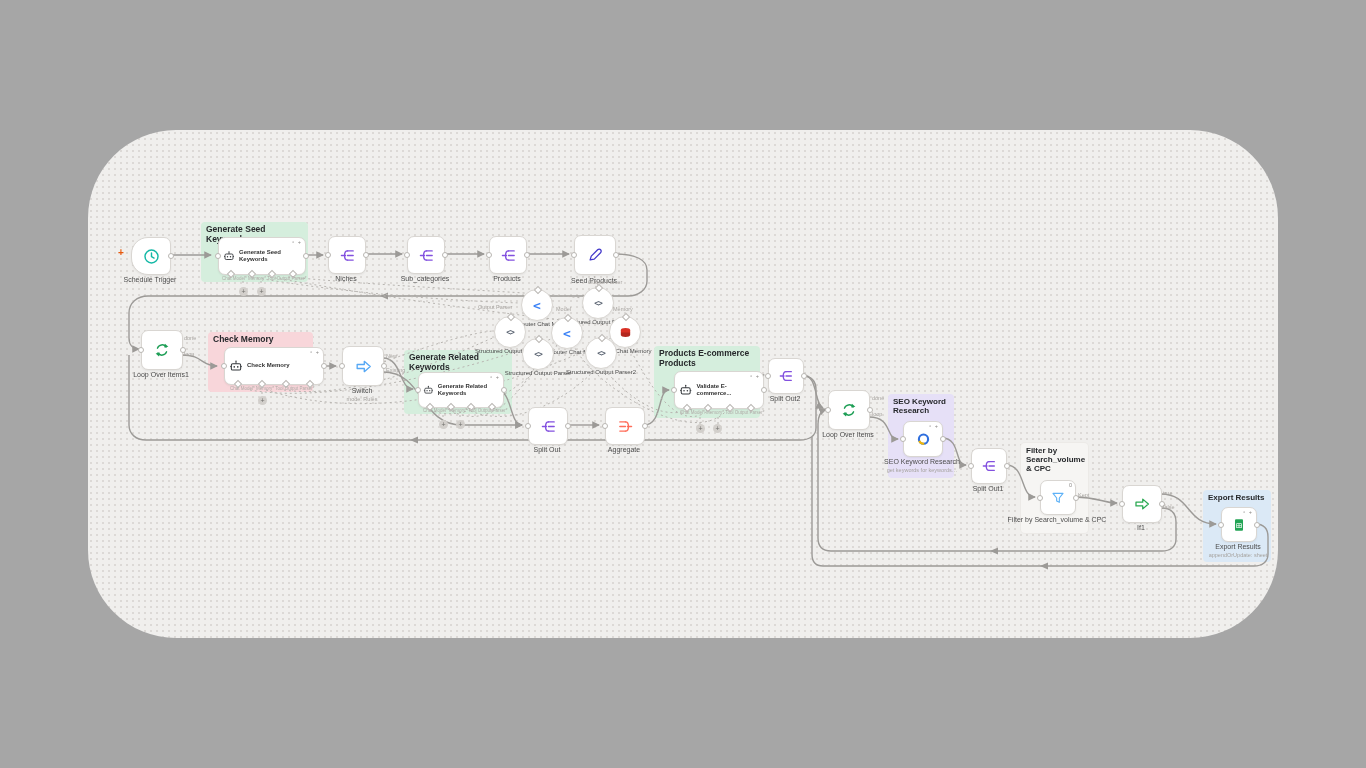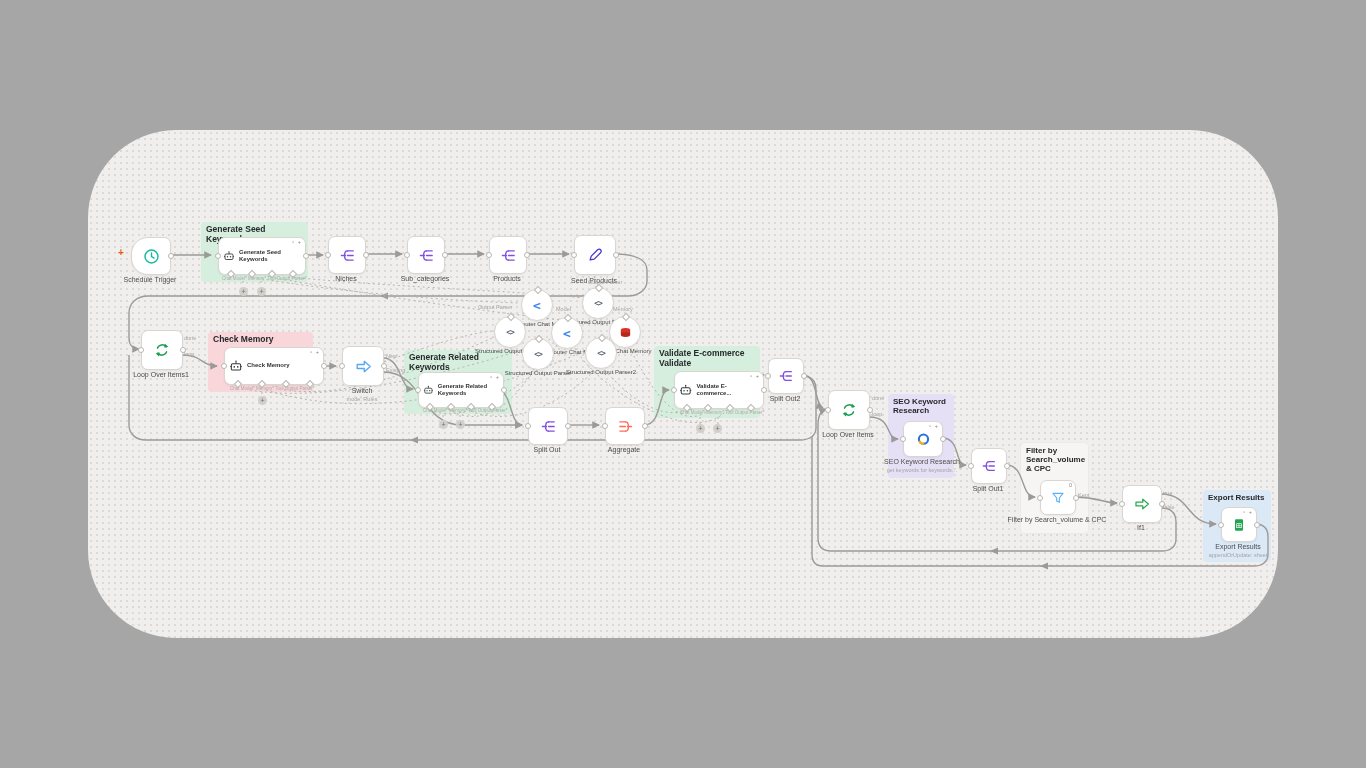--- a/index.html
+++ b/index.html
@@ -57,21 +57,21 @@
   <div class="group g-green" style="left:201px;top:222px;width:107px;height:60px;">
     <span class="gtitle">Generate Seed Keywords</span>
     </div>
   <div class="group g-pink" style="left:208px;top:332px;width:105px;height:60px;">
     <span class="gtitle">Check Memory</span>
     </div>
   <div class="group g-green" style="left:404px;top:350px;width:108px;height:64px;">
     <span class="gtitle">Generate Related Keywords</span>
     </div>
   <div class="group g-green" style="left:654px;top:346px;width:106px;height:72px;">
-    <span class="gtitle">Validate E-commerce Validate</span>
+    <span class="gtitle">Products E-commerce Products</span>
     </div>
   <div class="group g-purple" style="left:888px;top:394px;width:66px;height:84px;">
     <span class="gtitle" style="font-size:8px;">SEO Keyword Research</span>
     </div>
   <div class="group g-gray" style="left:1021px;top:443px;width:67px;height:90px;">
     <span class="gtitle" style="font-size:8px;">Filter by Search_volume &amp; CPC</span>
     </div>
   <div class="group g-blue" style="left:1203px;top:490px;width:68px;height:72px;">
     <span class="gtitle" style="font-size:8px;">Export Results</span>
     </div>

